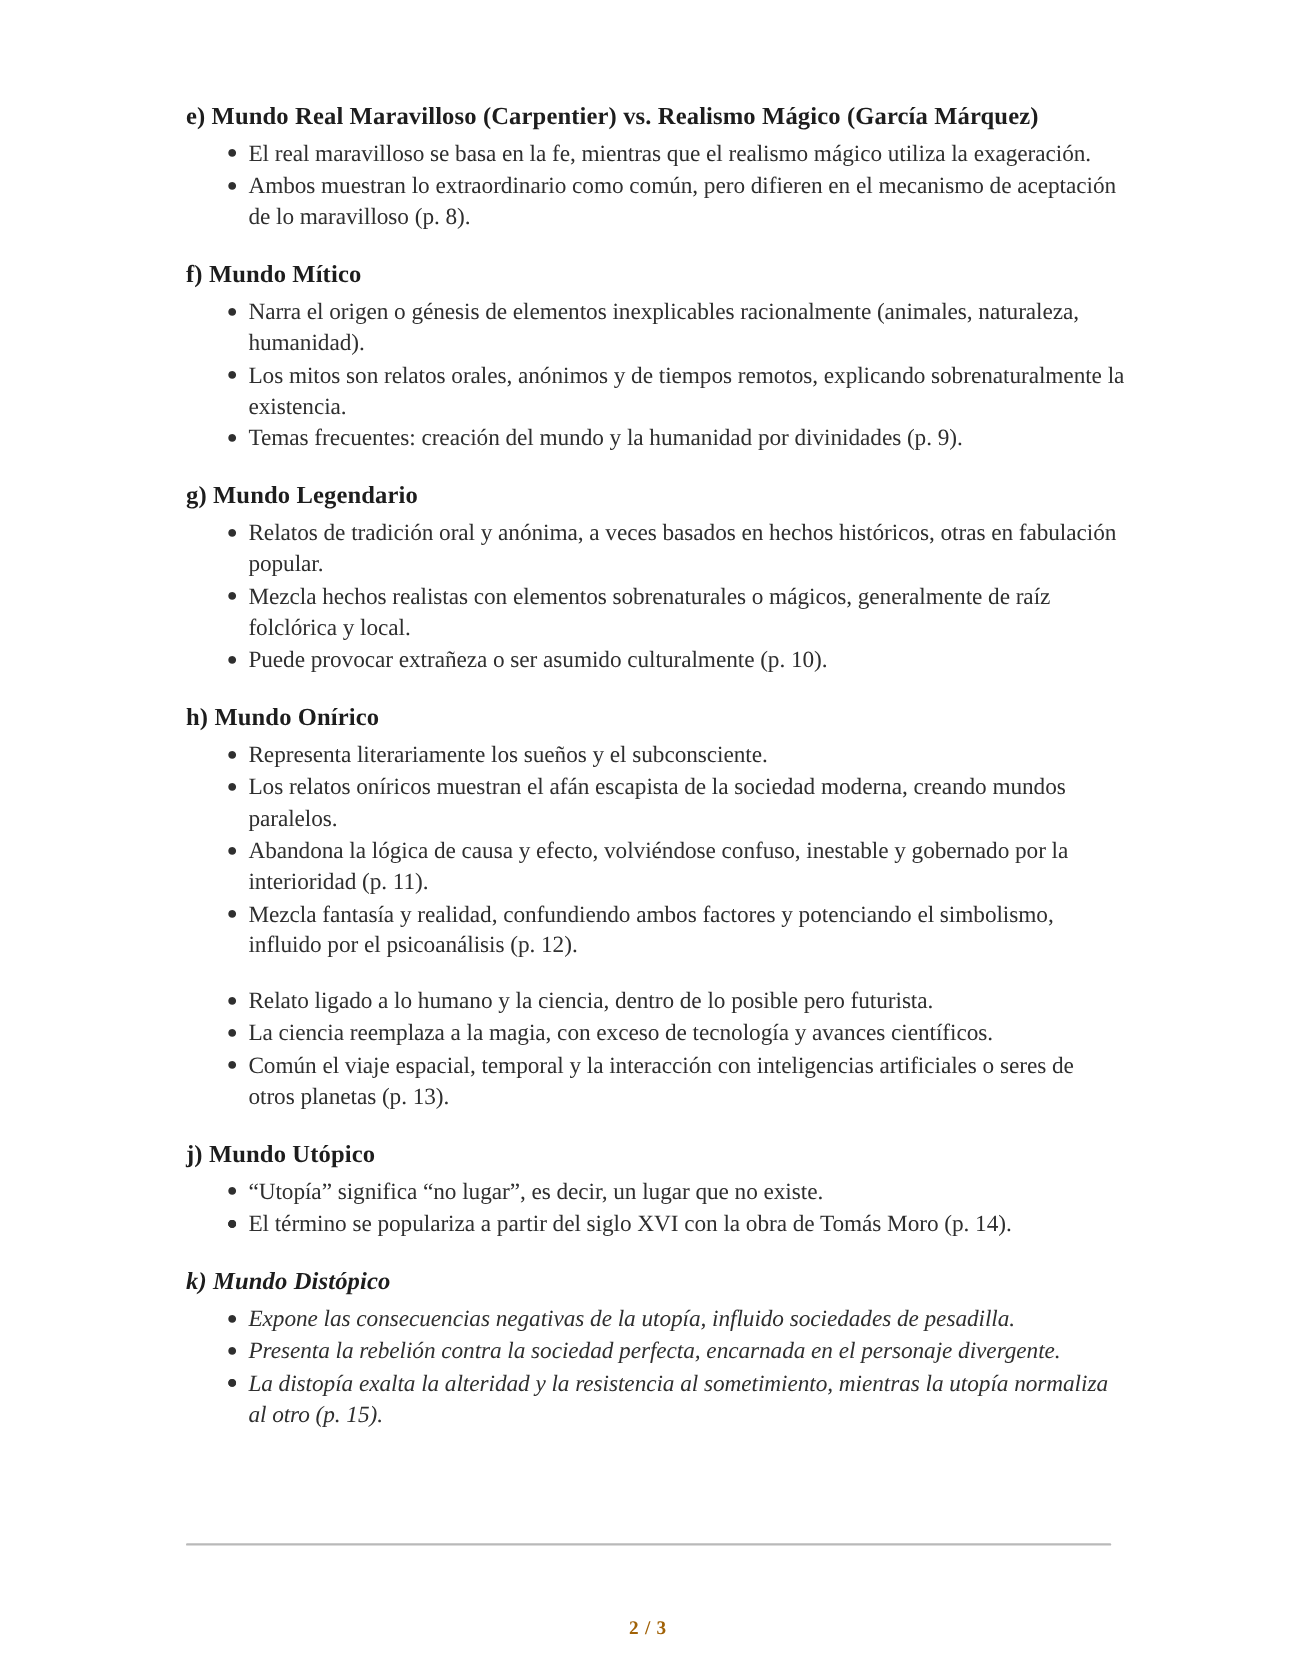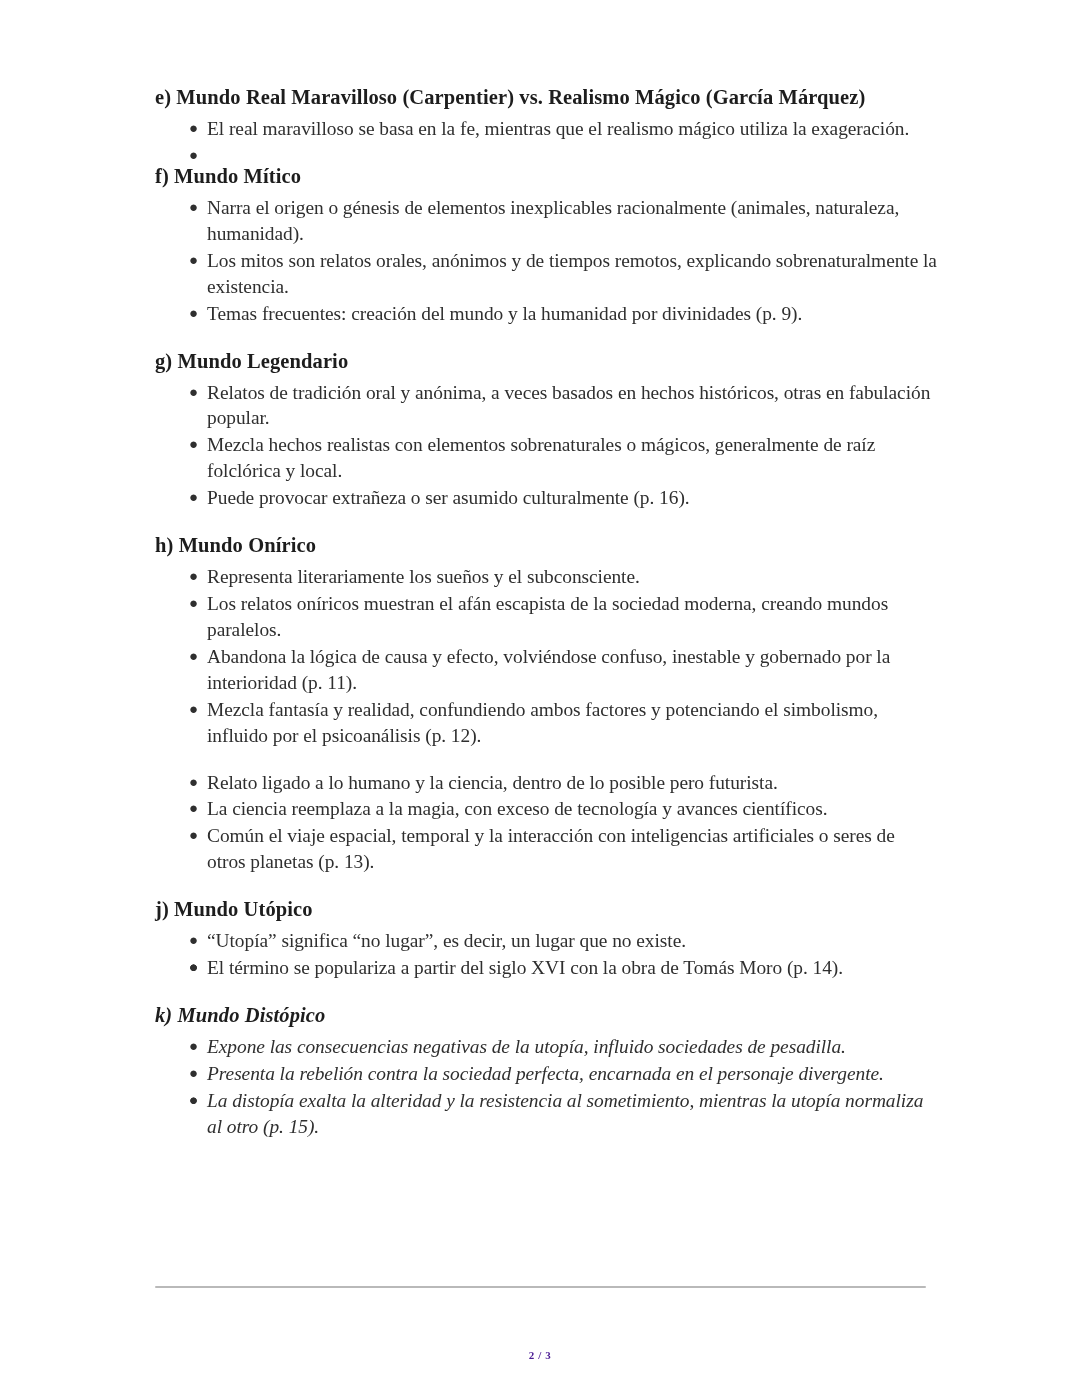--- a/index.html
+++ b/index.html
@@ -87,41 +87,42 @@
   }
 
   .page-number {
     position: absolute;
     left: 0;
     top: 1349px;
     width: 1080px;
     text-align: center;
     font-family: "Liberation Serif", "DejaVu Serif", serif;
     font-weight: bold;
-    font-size: 11px;
-    color: #4c1d95;
+    font-size: 16px;
+    color: #a16207;
     letter-spacing: 0.6px;
   }
 </style>
 </head>
 <body>
 
 <div class="page">
 
   <div class="content">
 
     <div class="section">
       <div class="section-heading">e) Mundo Real Maravilloso (Carpentier) vs. Realismo Mágico (García Márquez)</div>
       <ul class="bullet-list">
         <li class="bullet-item">
           <span class="bullet-marker">●</span>
           <span>El real maravilloso se basa en la fe, mientras que el realismo mágico utiliza la exageración.</span>
         </li>
         <li class="bullet-item">
           <span class="bullet-marker">●</span>
+          <span>Ambos muestran lo extraordinario como común, pero difieren en el mecanismo de aceptación de lo maravilloso (p. 8).</span>
         </li>
       </ul>
     </div>
 
     <div class="section">
       <div class="section-heading">f) Mundo Mítico</div>
       <ul class="bullet-list">
         <li class="bullet-item">
           <span class="bullet-marker">●</span>
           <span>Narra el origen o génesis de elementos inexplicables racionalmente (animales, naturaleza, humanidad).</span>
@@ -143,21 +144,21 @@
         <li class="bullet-item">
           <span class="bullet-marker">●</span>
           <span>Relatos de tradición oral y anónima, a veces basados en hechos históricos, otras en fabulación popular.</span>
         </li>
         <li class="bullet-item">
           <span class="bullet-marker">●</span>
           <span>Mezcla hechos realistas con elementos sobrenaturales o mágicos, generalmente de raíz folclórica y local.</span>
         </li>
         <li class="bullet-item">
           <span class="bullet-marker">●</span>
-          <span>Puede provocar extrañeza o ser asumido culturalmente (p. 16).</span>
+          <span>Puede provocar extrañeza o ser asumido culturalmente (p. 10).</span>
         </li>
       </ul>
     </div>
 
     <div class="section">
       <div class="section-heading">h) Mundo Onírico</div>
       <ul class="bullet-list">
         <li class="bullet-item">
           <span class="bullet-marker">●</span>
           <span>Representa literariamente los sueños y el subconsciente.</span>

